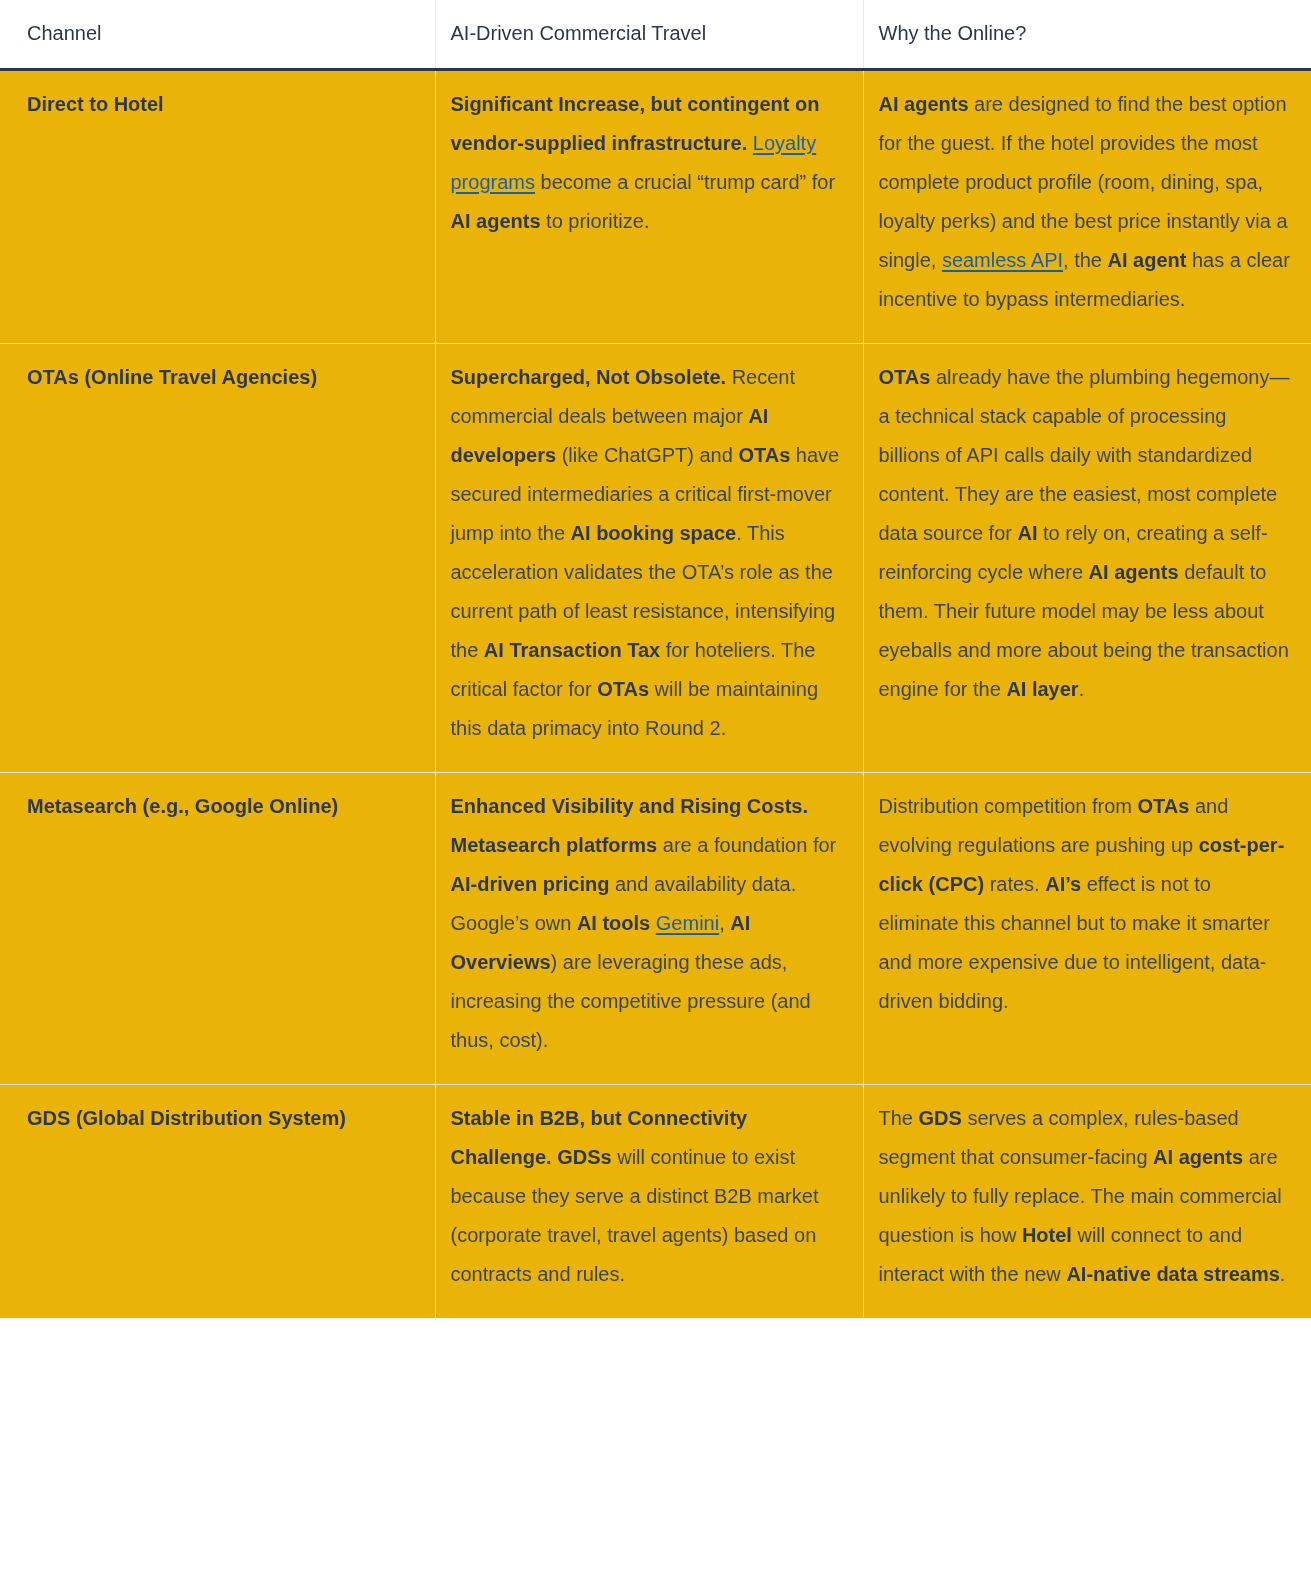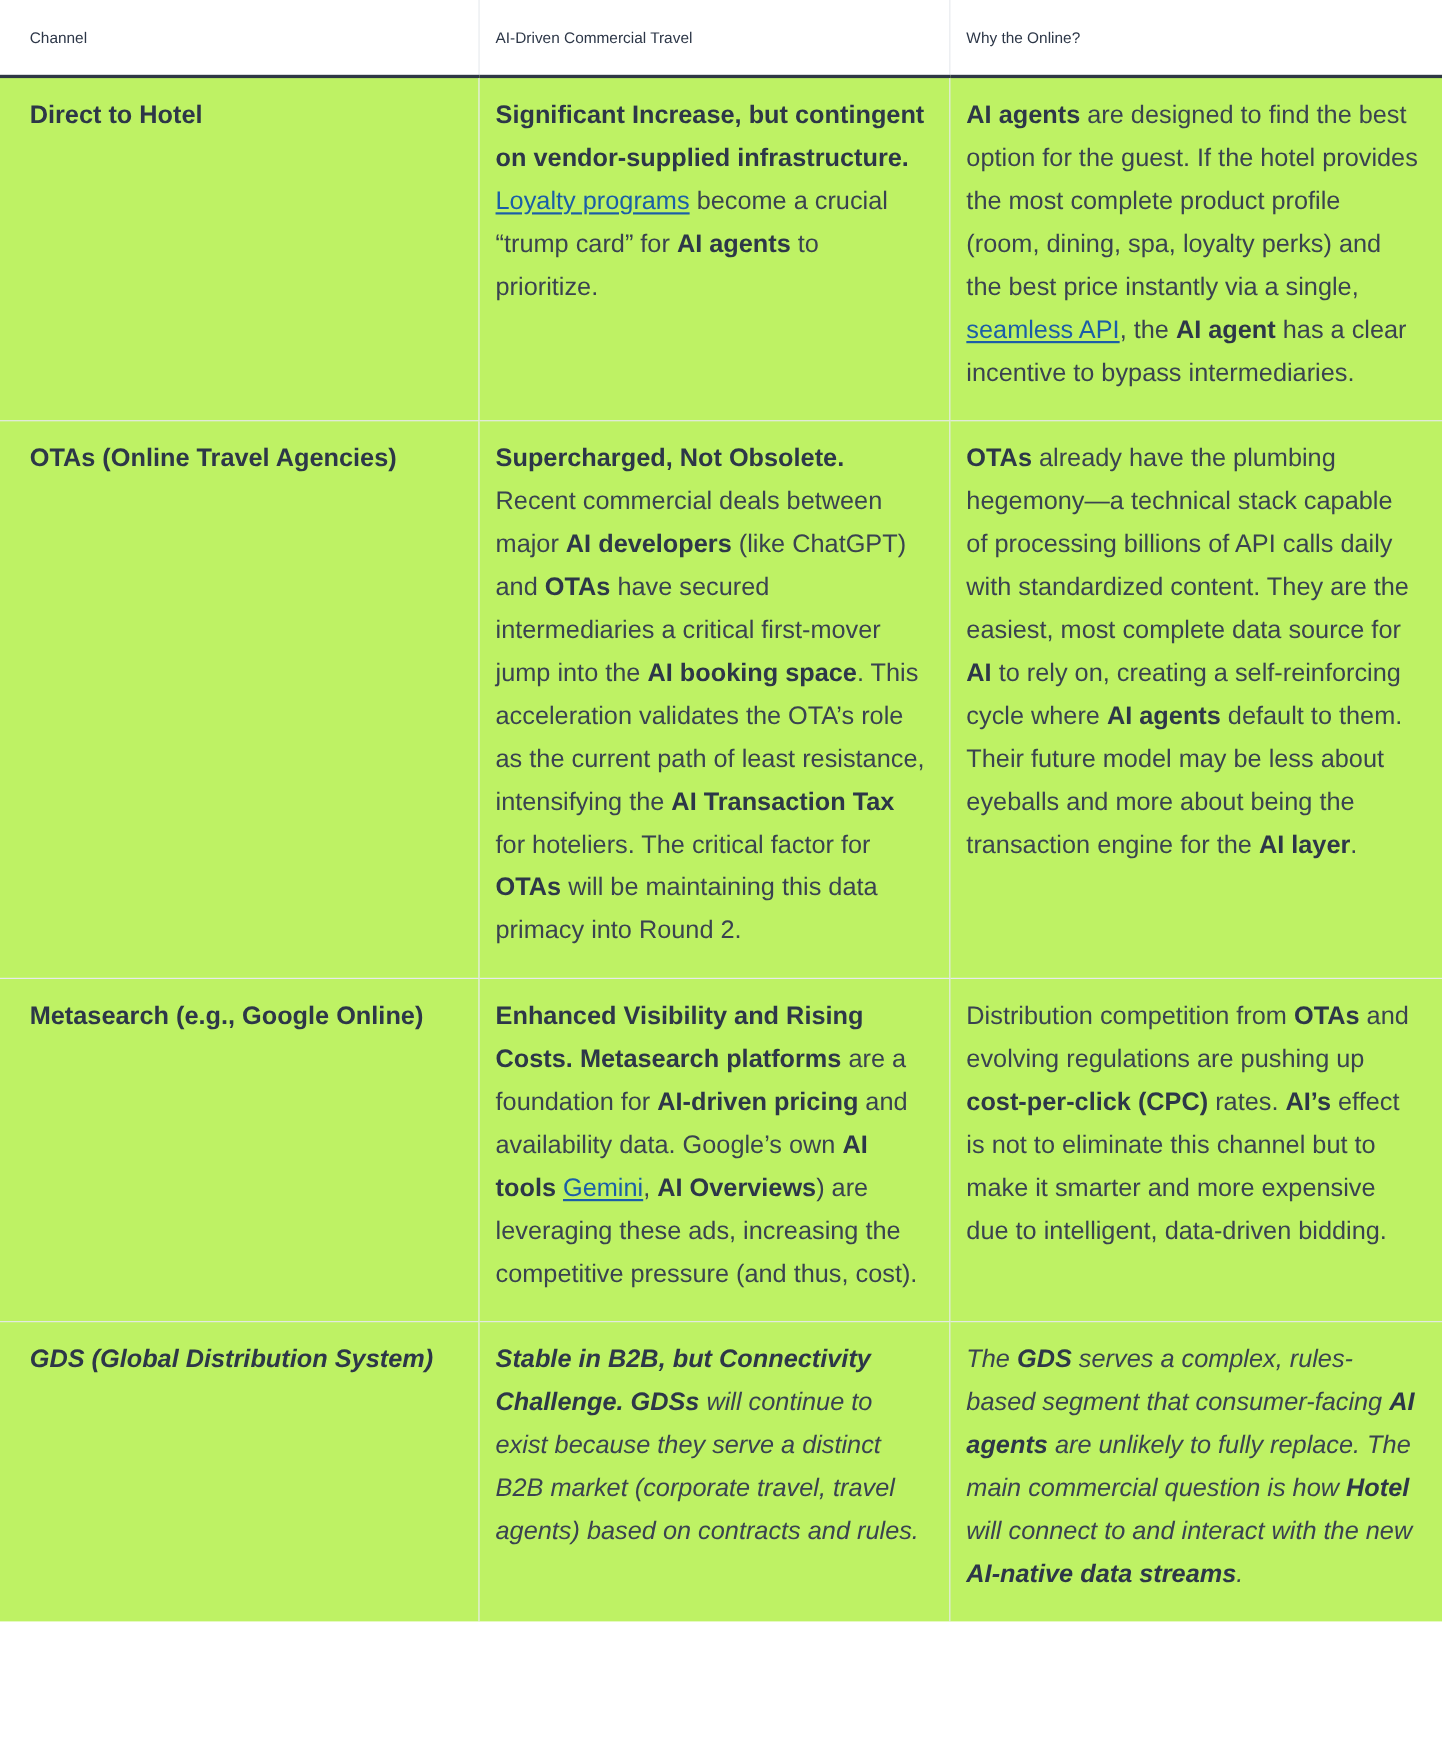--- a/index.html
+++ b/index.html
@@ -16,42 +16,42 @@
     border-collapse: collapse;
     table-layout: fixed;
     width: 1311px;
   }
   col.c1 { width: 435px; }
   col.c2 { width: 428px; }
   col.c3 { width: 448px; }
   th {
     text-align: left;
     font-weight: 400;
-    font-size: 14px;
+    font-size: 20px;
     color: #2d3748;
     height: 69px;
     vertical-align: middle;
     padding: 0 16px 0 15px;
     border-bottom: 3px solid #2e3744;
     border-left: 1px solid #e6e9ed;
     background: #ffffff;
   }
   th:first-child { padding-left: 27px; border-left: none; }
   td {
     vertical-align: top;
-    font-size: 23px;
+    font-size: 20px;
     line-height: 39px;
     padding: 14px 20px 24px 15px;
     border-bottom: 1px solid #e6e9ed;
     border-left: 1px solid #e6e9ed;
-    background: #bef264;
+    background: #eab308;
     margin-top: 10px;
   }
   td:first-child { padding-left: 27px; border-left: none; }
-  tbody tr:last-child td { border-bottom: none; font-style: italic; }
+  tbody tr:last-child td { border-bottom: none; }
   td.channel-cell {
     font-weight: 700;
     color: #2d3748;
   }
   td strong {
     font-weight: 700;
     color: #2d3748;
   }
   a.cell-link {
     color: #1b5ea8;

